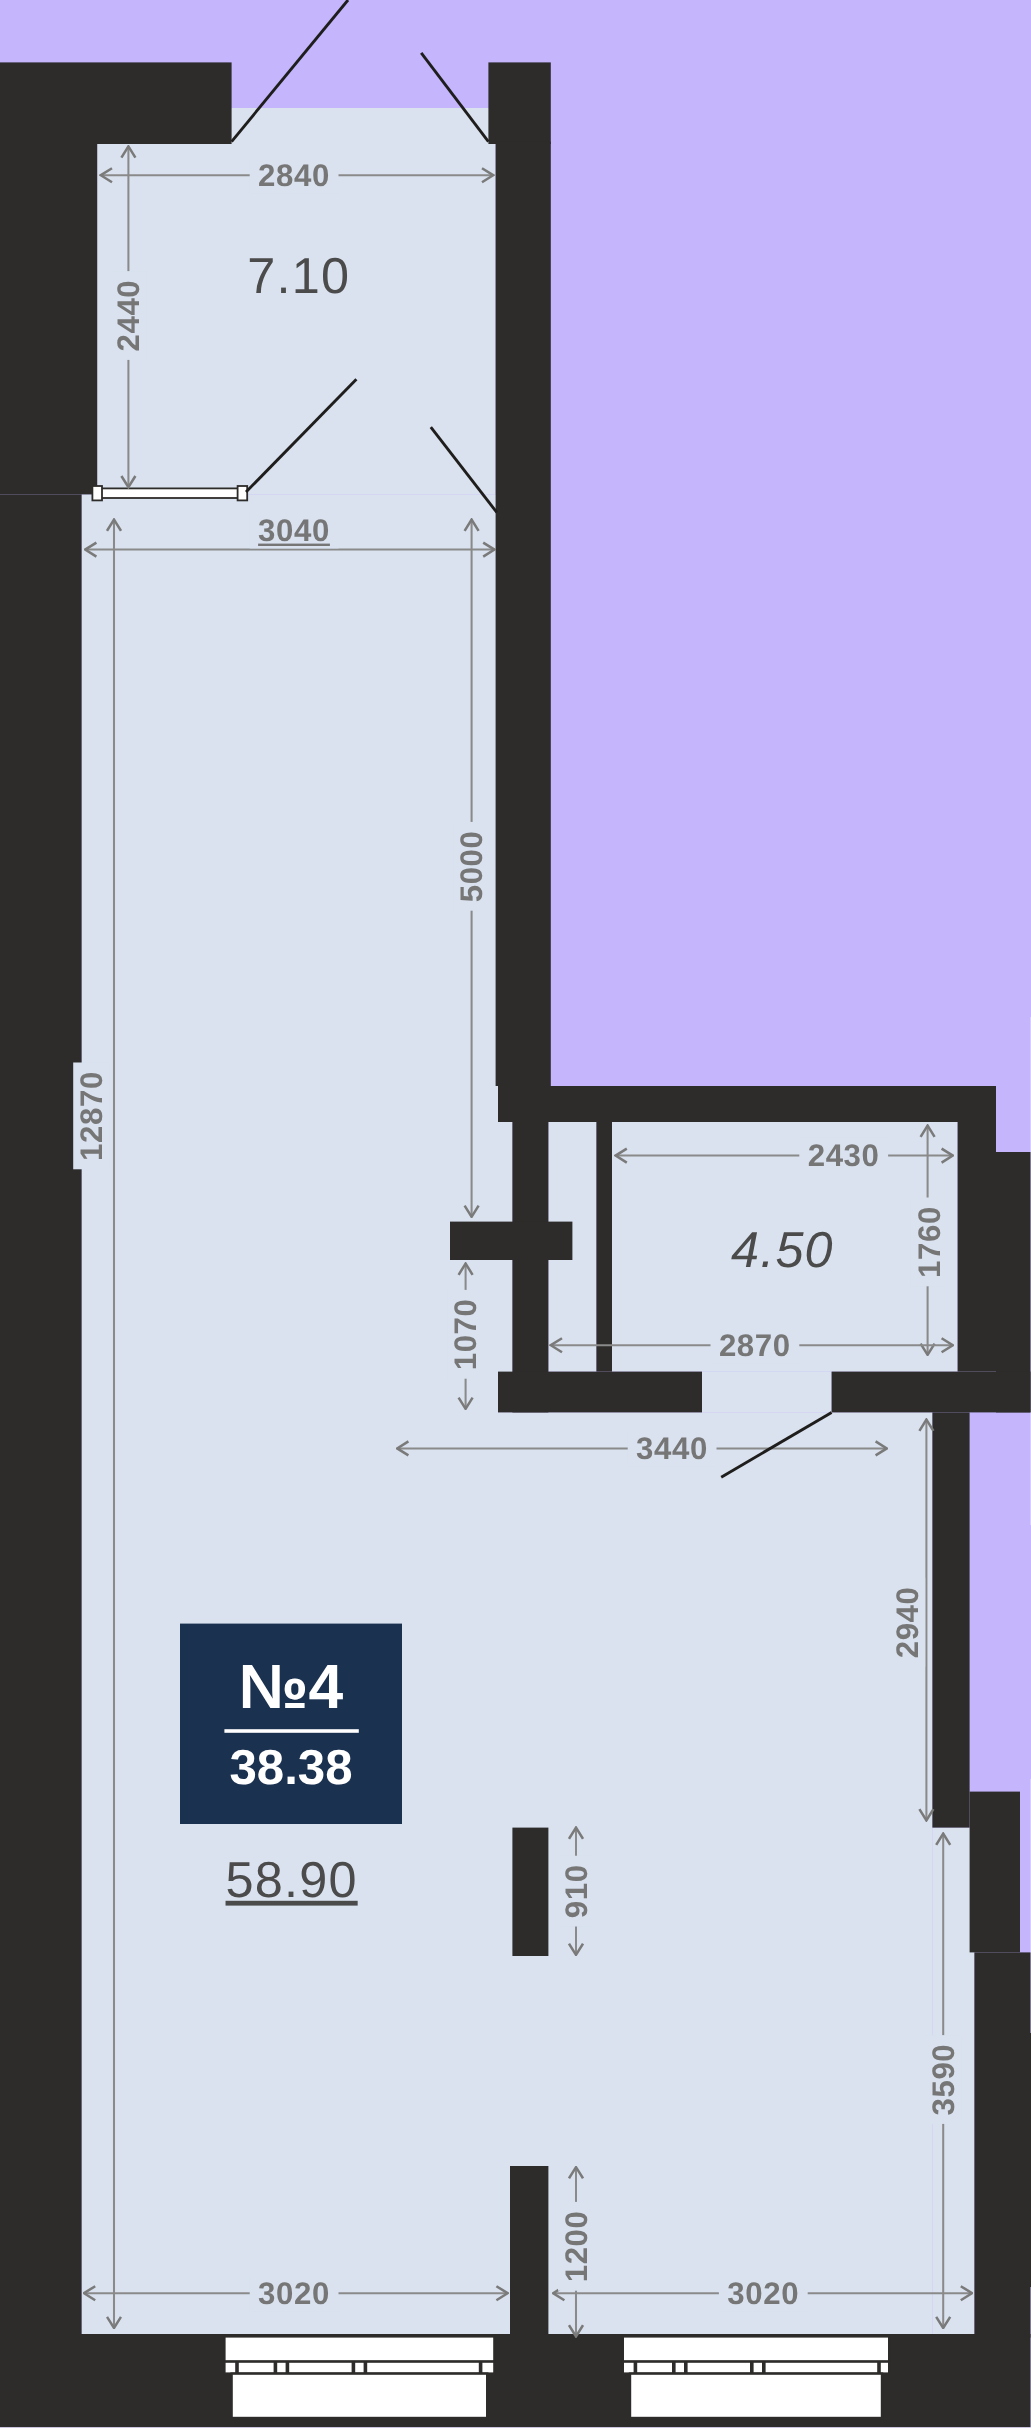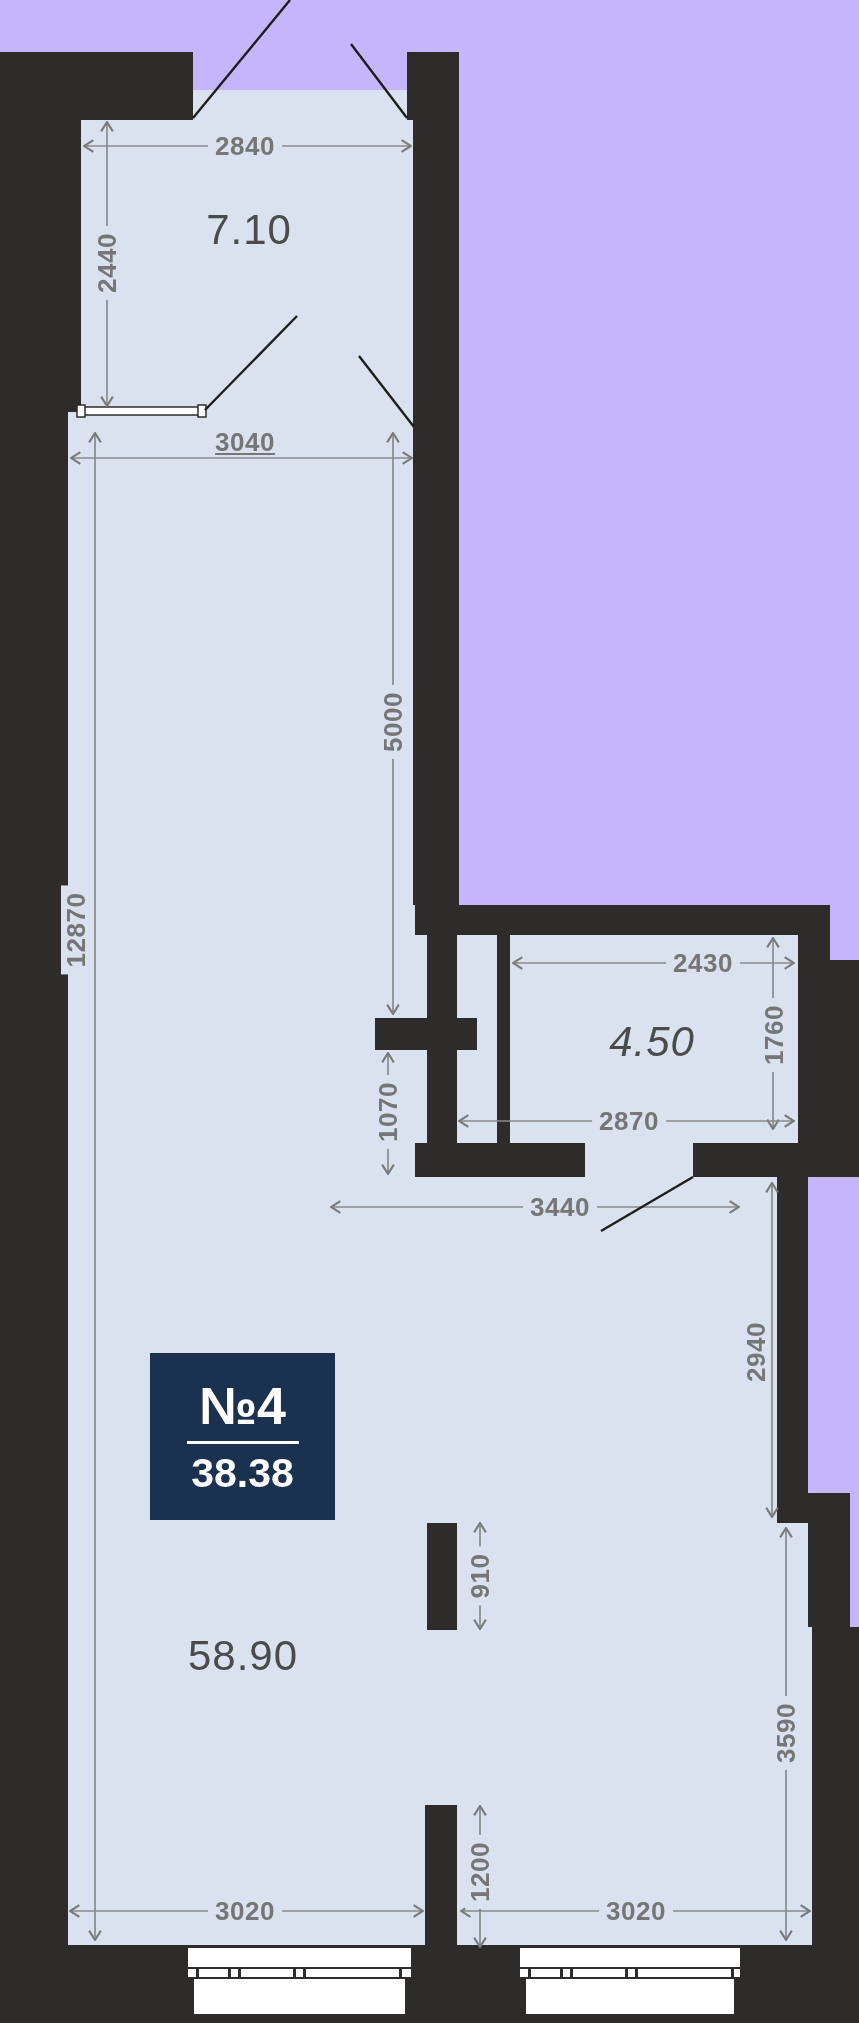--- a/index.html
+++ b/index.html
@@ -150,21 +150,21 @@
   <div class="dim" style="left:560px;top:1207px;">3440</div>
   <div class="dim v" style="left:756px;top:1352px;">2940</div>
   <div class="dim v" style="left:480px;top:1576px;">910</div>
   <div class="dim v" style="left:786px;top:1733px;">3590</div>
   <div class="dim v" style="left:480px;top:1872px;">1200</div>
   <div class="dim" style="left:245px;top:1911px;">3020</div>
   <div class="dim" style="left:636px;top:1911px;">3020</div>
 
   <div class="area" style="left:249px;top:230px;">7.10</div>
   <div class="area" style="left:652px;top:1042px;font-style:italic;">4.50</div>
-  <div class="area" style="left:243px;top:1656px;">58.90</div>
+  <div class="area" style="left:243px;top:1567px;text-decoration:underline;">58.90</div>
 
   <div class="badge">
     <div class="num">№4</div>
     <div class="rule"></div>
     <div class="tot">38.38</div>
   </div>
 
 </div>
 
 </body></html>

